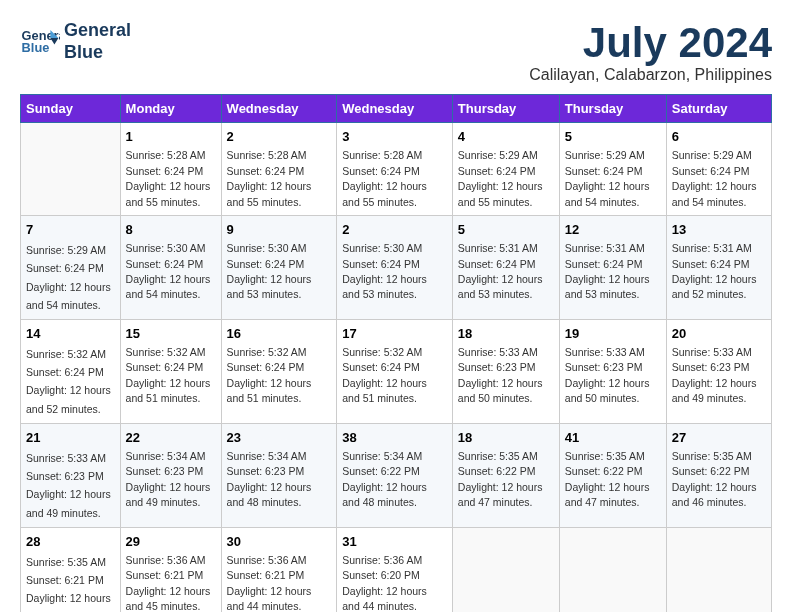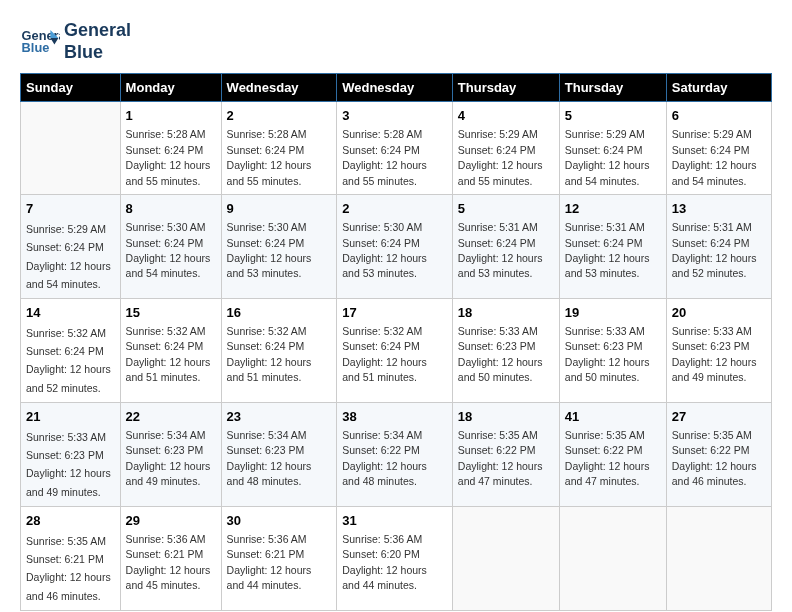--- a/index.html
+++ b/index.html
@@ -43,21 +43,21 @@
     .subtitle {
       font-size: 16px;
       color: #333;
     }
     table {
       width: 100%;
       border-collapse: collapse;
       font-size: 11px;
     }
     thead tr th {
-      background-color: #000000;
+      background-color: #6d28d9;
       color: #fff;
       padding: 6px 5px;
       text-align: left;
       font-size: 13px;
       font-weight: bold;
       border: 1px solid #2e6da4;
     }
     tbody tr td {
       border: 1px solid #ccc;
       vertical-align: top;
@@ -95,20 +95,22 @@
       <text x="2" y="38" font-size="16" font-weight="bold" fill="#2e6da4">Blue</text>
       <polygon points="38,10 48,20 38,20" fill="#4a9cd6"></polygon>
       <polygon points="38,20 48,20 43,28" fill="#1a3a5c"></polygon>
     </svg>
     <div class="logo-text">
       <span>General</span><br>
       <span>Blue</span>
     </div>
   </div>
   <div class="title-area">
+    <div class="main-title">July 2024</div>
+    <div class="subtitle">Calilayan, Calabarzon, Philippines</div>
   </div>
 </div>
 
 <table>
   <thead>
     <tr>
     <th>Sunday</th>
         <th>Monday</th>
         <th>Wednesday</th>
         <th>Wednesday</th>

